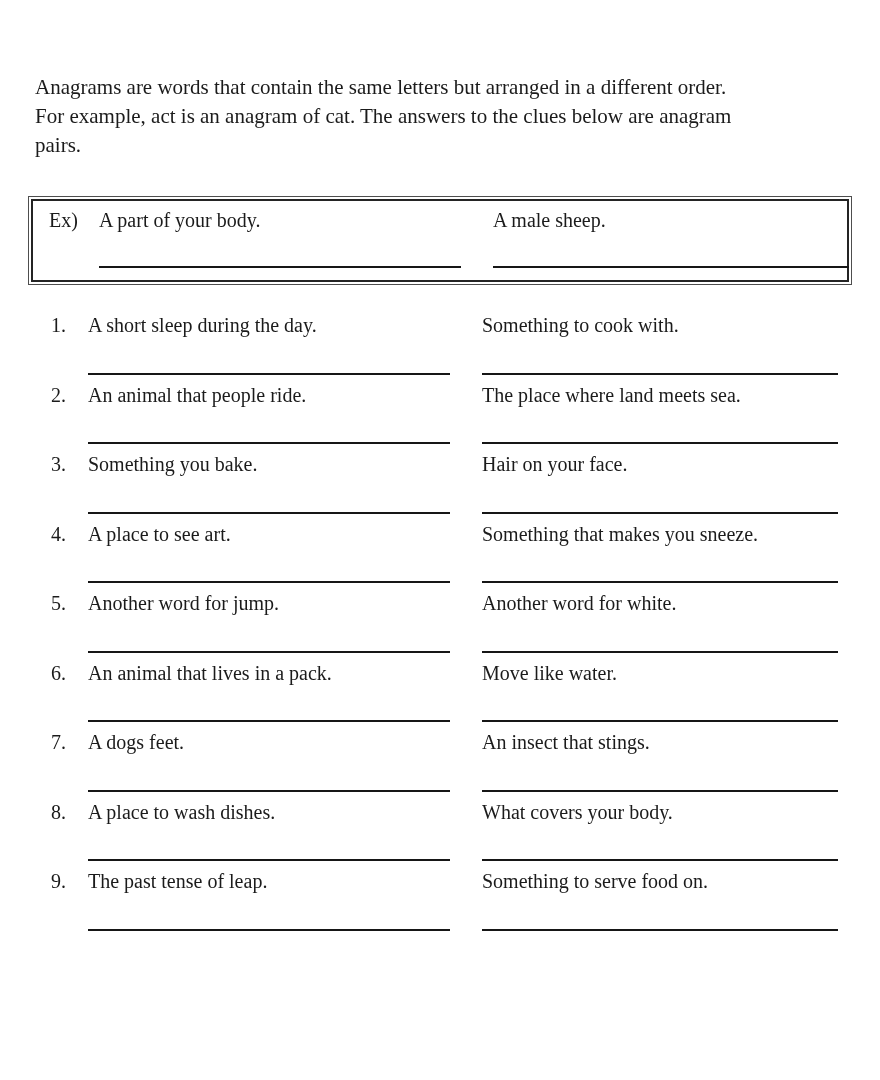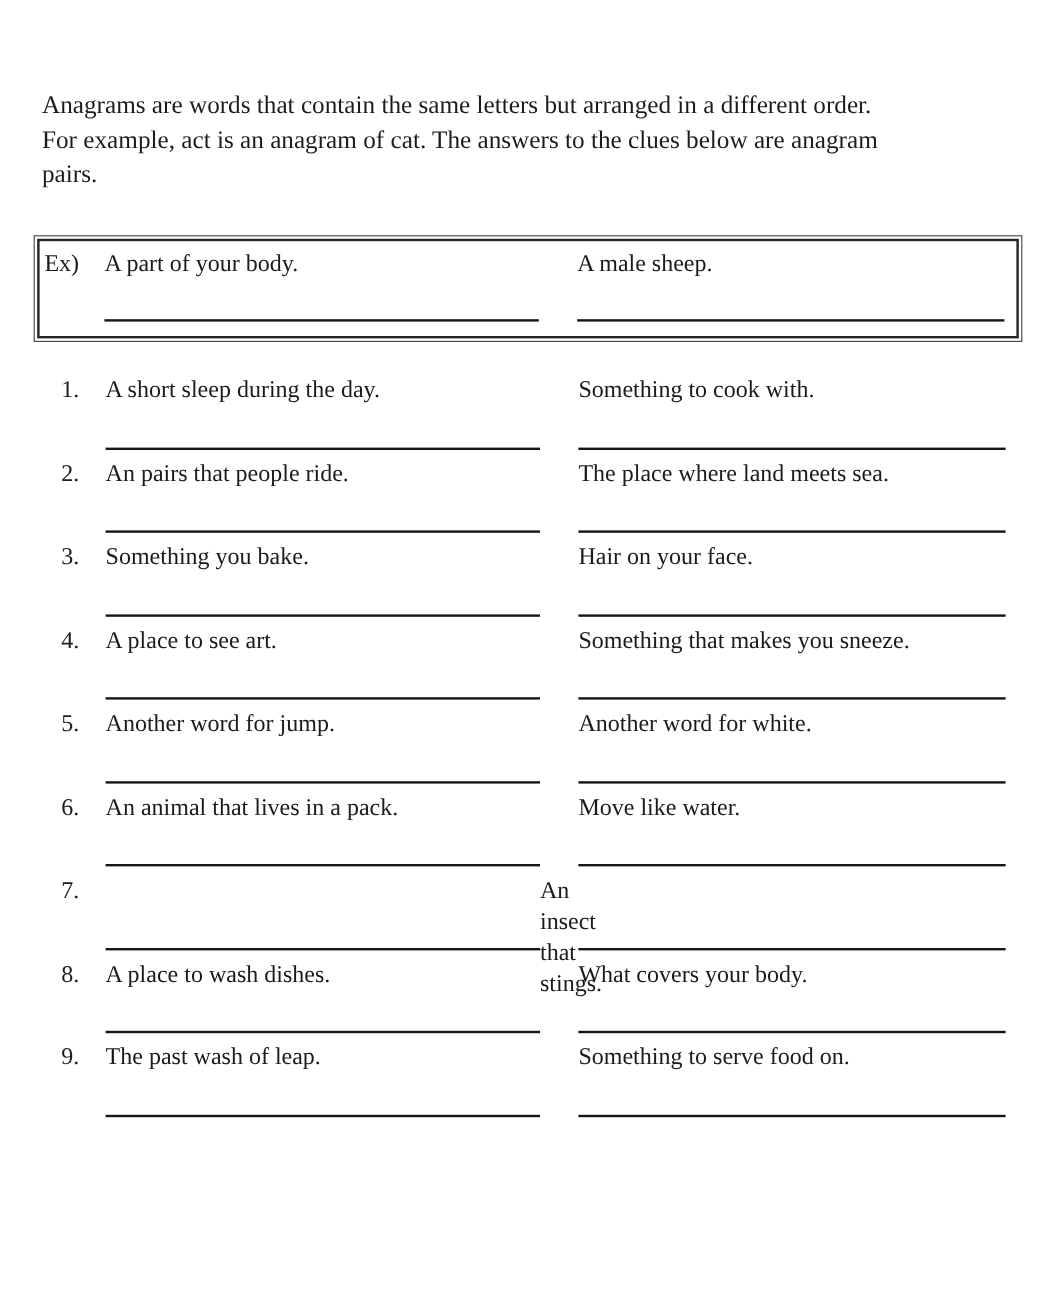--- a/index.html
+++ b/index.html
@@ -23,21 +23,21 @@
   .it { }
 
   
   .cols {
     display: grid;
     grid-template-columns: 58px 362px 32px 356px;
     margin-left: 30px;
   }
   .excols {
     grid-template-columns: 54px 362px 32px 356px;
-    margin-left: 0;
+    margin-left: 12px;
   }
   .clue {
     font-size: 20px;
     line-height: 26px;
   }
   .numcell {
     text-align: right;
     padding-right: 22px;
     font-size: 20px;
     line-height: 26px;
@@ -119,21 +119,21 @@
         <div></div>
         <div class="blank"></div>
         <div></div>
         <div class="blank"></div>
       </div>
     </div>
 
     <div class="row">
       <div class="cols rowtext">
         <div class="numcell">2.</div>
-        <div class="clue">An pairs that people ride.</div>
+        <div class="clue">An animal that people ride.</div>
         <div></div>
         <div class="clue">The place where land meets sea.</div>
       </div>
       <div class="cols lines-row">
         <div></div>
         <div class="blank"></div>
         <div></div>
         <div class="blank"></div>
       </div>
     </div>
@@ -194,20 +194,21 @@
         <div></div>
         <div class="blank"></div>
         <div></div>
         <div class="blank"></div>
       </div>
     </div>
 
     <div class="row">
       <div class="cols rowtext">
         <div class="numcell">7.</div>
+        <div class="clue">A dogs feet.</div>
         <div></div>
         <div class="clue">An insect that stings.</div>
       </div>
       <div class="cols lines-row">
         <div></div>
         <div class="blank"></div>
         <div></div>
         <div class="blank"></div>
       </div>
     </div>
@@ -223,21 +224,21 @@
         <div></div>
         <div class="blank"></div>
         <div></div>
         <div class="blank"></div>
       </div>
     </div>
 
     <div class="row">
       <div class="cols rowtext">
         <div class="numcell">9.</div>
-        <div class="clue">The past wash of leap.</div>
+        <div class="clue">The past tense of leap.</div>
         <div></div>
         <div class="clue">Something to serve food on.</div>
       </div>
       <div class="cols lines-row">
         <div></div>
         <div class="blank"></div>
         <div></div>
         <div class="blank"></div>
       </div>
     </div>

